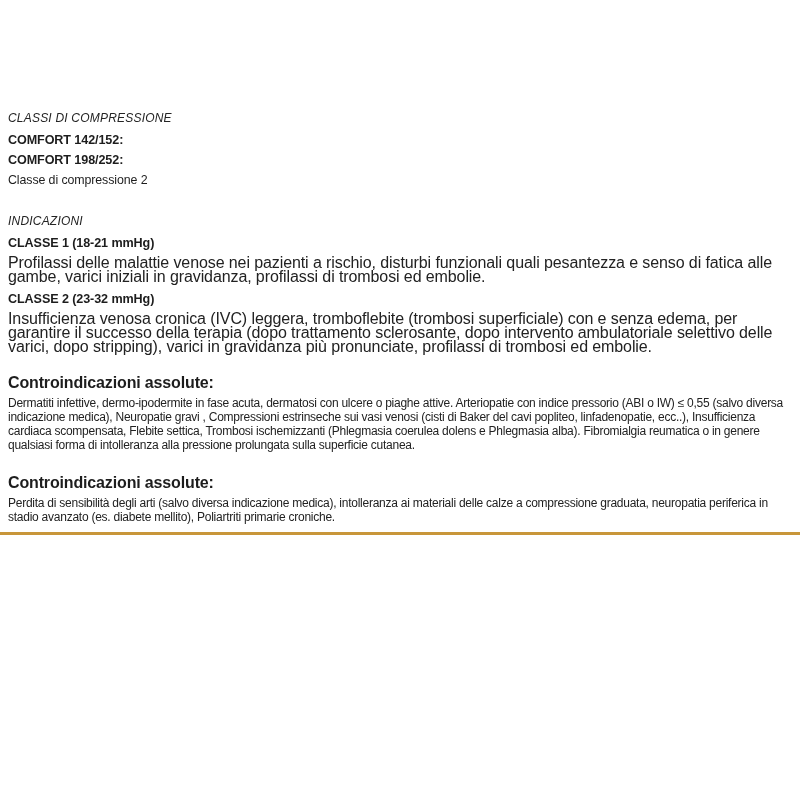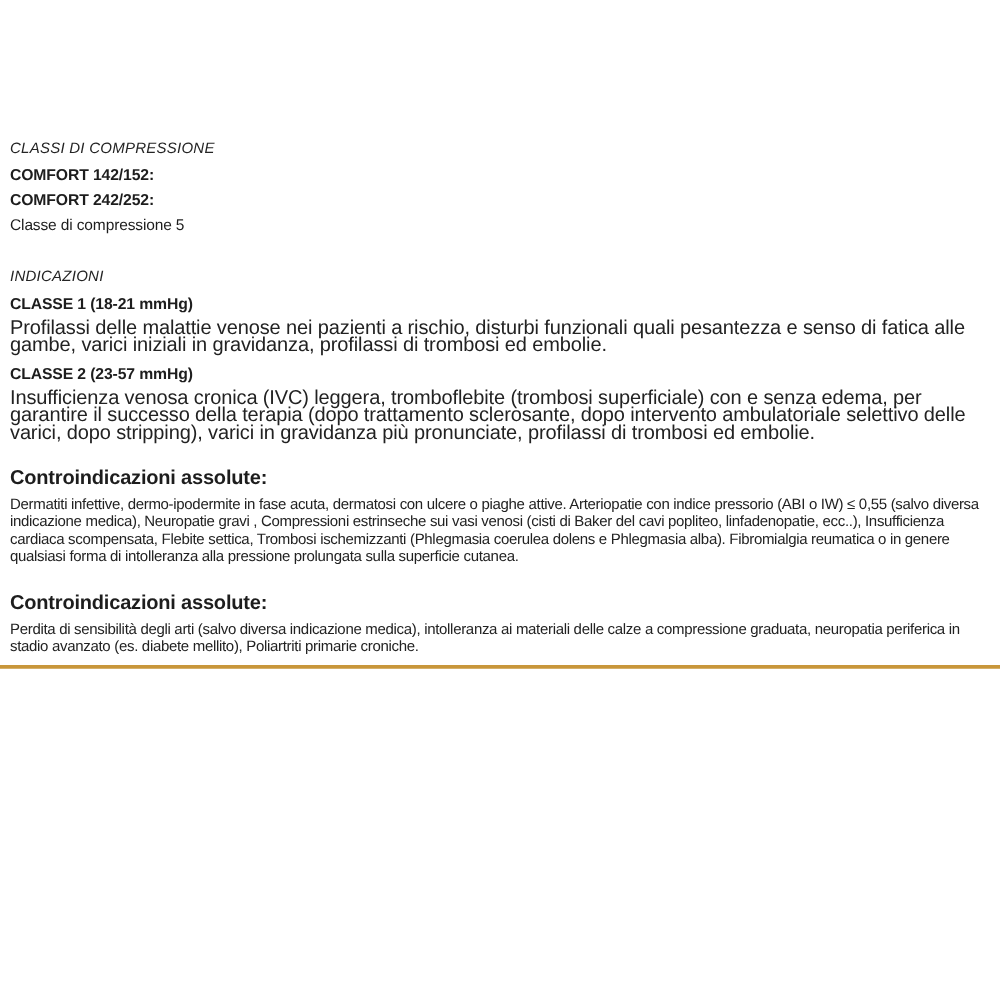--- a/index.html
+++ b/index.html
@@ -73,29 +73,29 @@
   }
 </style>
 </head>
 <body style="background: rgb(255, 255, 255);">
 
 <main class="content">
 
   <section class="section">
     <p class="sec-label">CLASSI DI COMPRESSIONE</p>
     <p class="h-sm">COMFORT 142/152:</p>
-    <p class="h-sm">COMFORT 242/252:</p>
-    <p class="body-line">Classe di compressione 5</p>
+    <p class="h-sm">COMFORT 198/252:</p>
+    <p class="body-line">Classe di compressione 2</p>
   </section>
 
   <section class="section">
     <p class="sec-label">INDICAZIONI</p>
     <p class="h-sm">CLASSE 1 (18-21 mmHg)</p>
     <p class="para">Profilassi delle malattie venose nei pazienti a rischio, disturbi funzionali quali pesantezza e senso di fatica alle gambe, varici iniziali in gravidanza, profilassi di trombosi ed embolie.</p>
-    <p class="h-sm">CLASSE 2 (23-57 mmHg)</p>
+    <p class="h-sm">CLASSE 2 (23-32 mmHg)</p>
     <p class="para">Insufficienza venosa cronica (IVC) leggera, tromboflebite (trombosi superficiale) con e senza edema, per garantire il successo della terapia (dopo trattamento sclerosante, dopo intervento ambulatoriale selettivo delle varici, dopo stripping), varici in gravidanza più pronunciate, profilassi di trombosi ed embolie.</p>
   </section>
 
   <section class="section contra">
     <p class="h-lg">Controindicazioni assolute:</p>
     <p class="para-lg">Dermatiti infettive, dermo-ipodermite in fase acuta, dermatosi con ulcere o piaghe attive. Arteriopatie con indice pressorio (ABI o IW) ≤ 0,55 (salvo diversa indicazione medica), Neuropatie gravi , Compressioni estrinseche sui vasi venosi (cisti di Baker del cavi popliteo, linfadenopatie, ecc..), Insufficienza cardiaca scompensata, Flebite settica, Trombosi ischemizzanti (Phlegmasia coerulea dolens e Phlegmasia alba). Fibromialgia reumatica o in genere qualsiasi forma di intolleranza alla pressione prolungata sulla superficie cutanea.</p>
     <p class="h-lg spaced">Controindicazioni assolute:</p>
     <p class="para-lg">Perdita di sensibilità degli arti (salvo diversa indicazione medica), intolleranza ai materiali delle calze a compressione graduata, neuropatia periferica in stadio avanzato (es. diabete mellito), Poliartriti primarie croniche.</p>
   </section>
 

